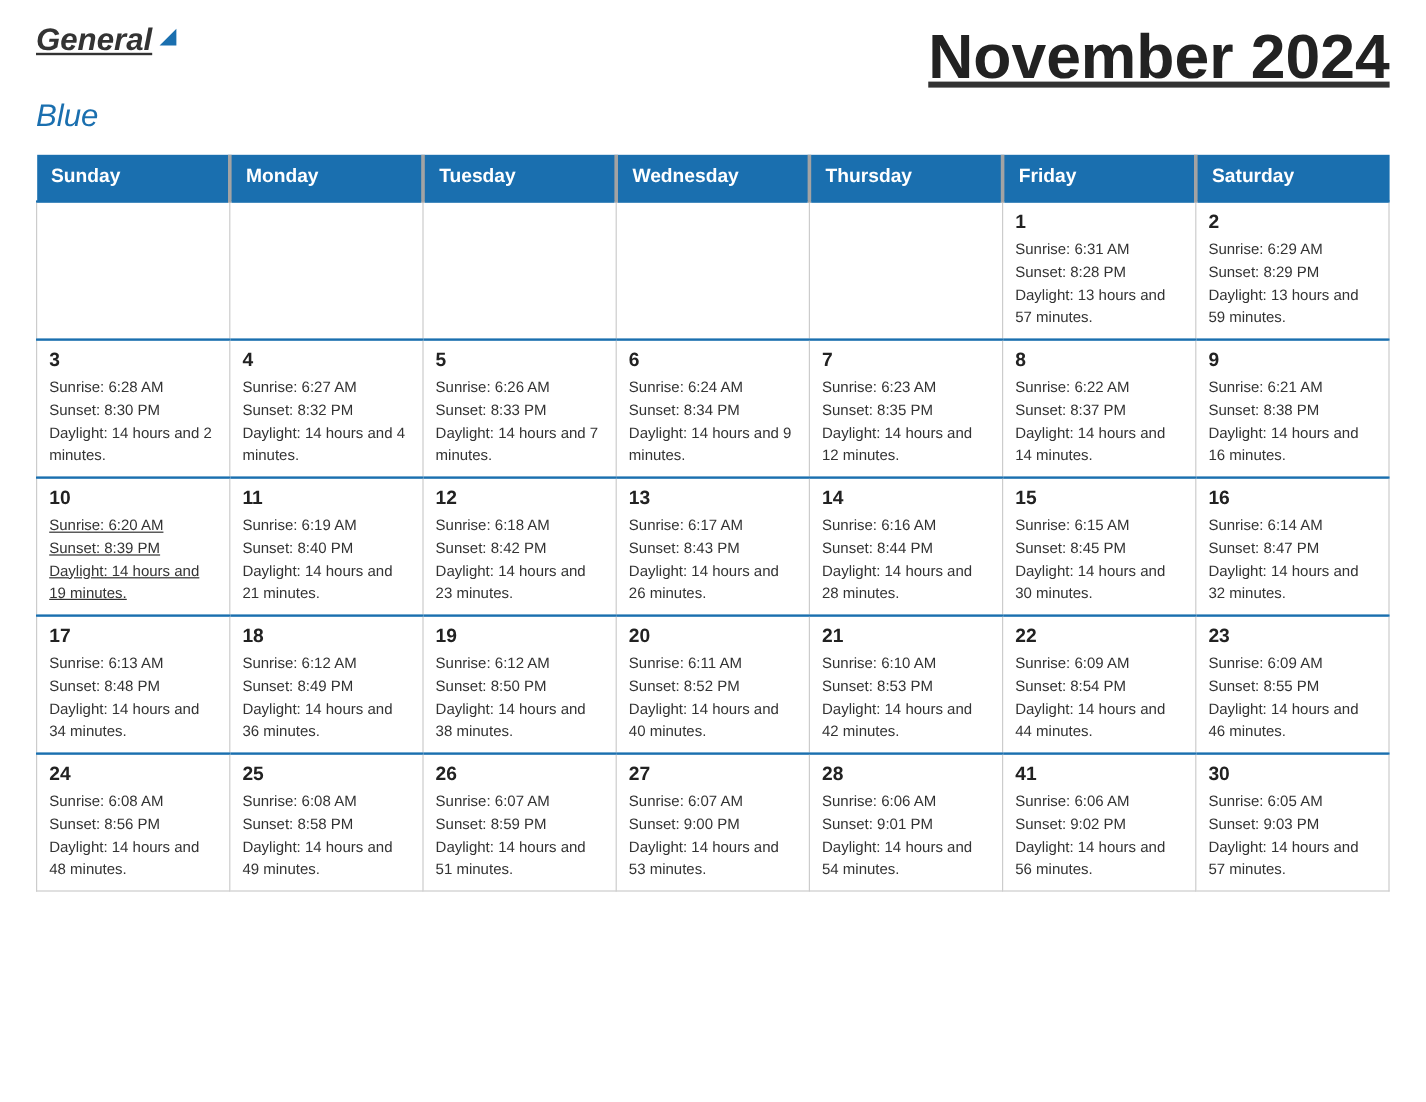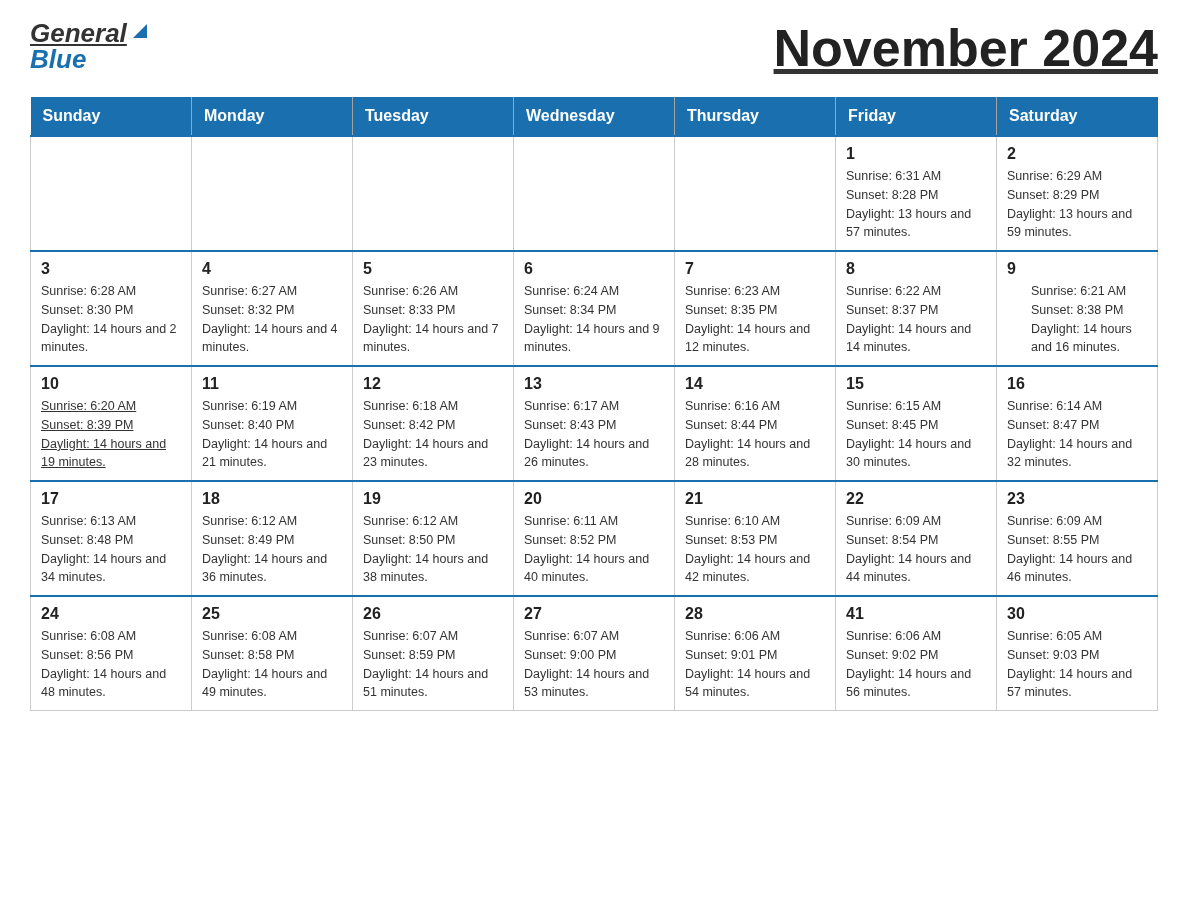--- a/index.html
+++ b/index.html
@@ -41,21 +41,21 @@
       width: 100%;
       border-collapse: collapse;
     }
     .calendar th {
       background: #1a6faf;
       color: #fff;
       text-align: left;
       padding: 10px 12px;
       font-size: 16px;
       font-weight: bold;
-      border-right: 1px solid #a3a3a3;
+      border-right: 3px solid #a3a3a3;
     }
     .calendar th:last-child { border-right: none; }
     .calendar td {
       border: 1px solid #ccc;
       vertical-align: top;
       padding: 8px 10px;
       width: calc(100% / 7);
       min-height: 120px;
       font-size: 13px;
       color: #333;
@@ -88,24 +88,25 @@
     }
     .logo-line1 {
       font-size: 26px;
       font-weight: bold;
       color: #333;
       font-style: italic;
       line-height: 1;
     }
     .logo-line2 {
       font-size: 26px;
-      font-weight: bold;
+      font-weight: normal;
       color: #1a6faf;
       font-style: italic;
       line-height: 1;
+      margin-top: 37px;
     }
   </style>
 </head>
 <body>
 
 <div class="header">
   <div class="logo-area">
     <div style="display:flex; align-items:center; gap:0;">
       <div class="logo-wrapper">
         <div style="display:flex; align-items:center;text-decoration:underline;">
@@ -187,21 +188,21 @@
 Daylight: 14 hours and 12 minutes.</div>
         </td>
         <td>
           <span class="day-number">8</span>
           <div class="day-info" style="white-space: pre-line;">Sunrise: 6:22 AM
 Sunset: 8:37 PM
 Daylight: 14 hours and 14 minutes.</div>
         </td>
         <td>
           <span class="day-number">9</span>
-          <div class="day-info" style="white-space: pre-line; margin-left: 24px;">Sunrise: 6:21 AM
+          <div class="day-info" style="white-space: pre-line;">Sunrise: 6:21 AM
 Sunset: 8:38 PM
 Daylight: 14 hours and 16 minutes.</div>
         </td>
       </tr>
       <tr>
         <td>
           <span class="day-number">10</span>
           <div class="day-info" style="white-space: pre-line; text-decoration: underline;">Sunrise: 6:20 AM
 Sunset: 8:39 PM
 Daylight: 14 hours and 19 minutes.</div>

